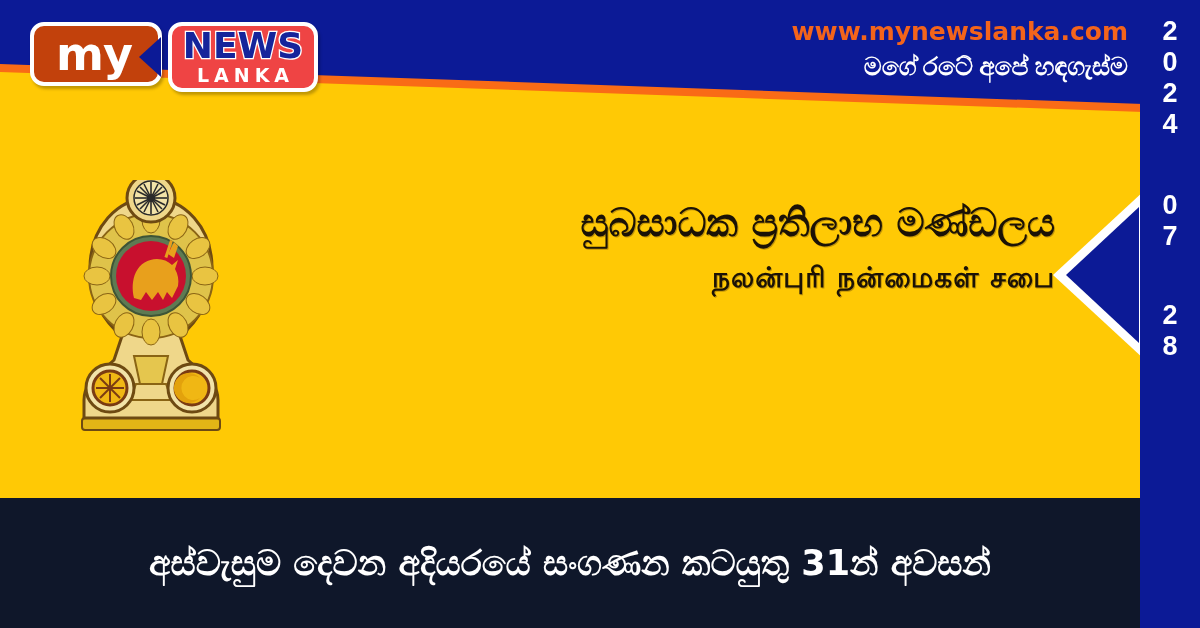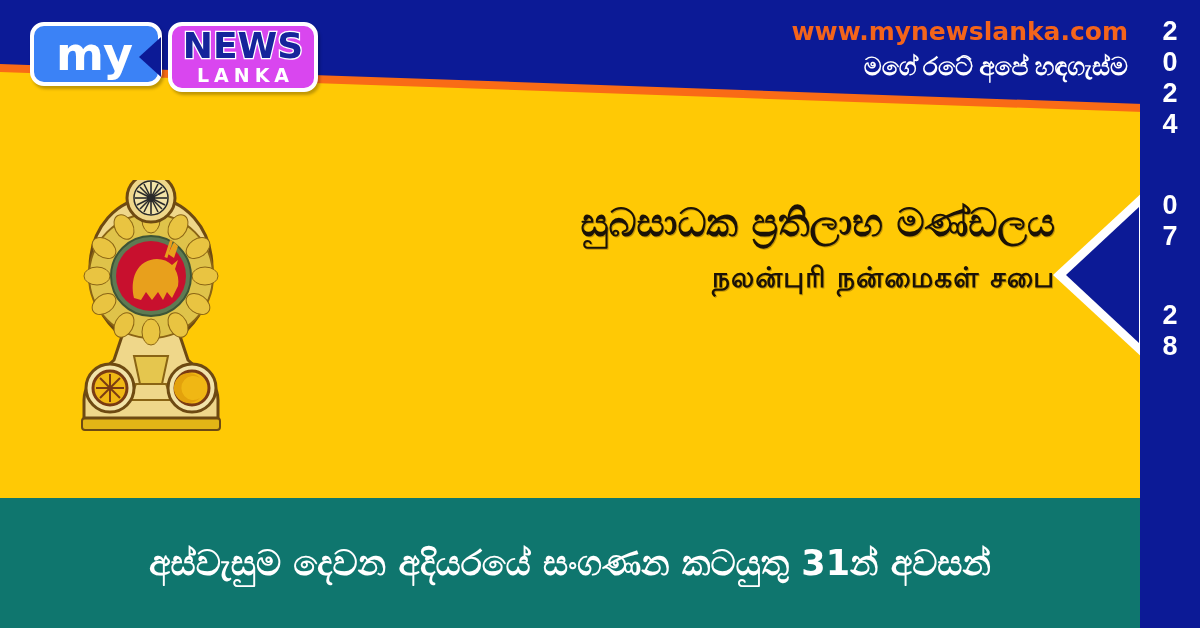--- a/index.html
+++ b/index.html
@@ -97,21 +97,21 @@
     position: absolute;
     left: 30px;
     top: 22px;
     height: 72px;
     z-index: 8;
     display: flex;
     align-items: stretch;
   }
   .logo-my {
     position: relative;
-    background: #3b82f6;
+    background: #c2410c;
     border: 4px solid #ffffff;
     border-radius: 14px;
     width: 132px;
     height: 64px;
     box-sizing: border-box;
     display: flex;
     align-items: center;
     justify-content: center;
     box-shadow: 2px 3px 3px rgba(0,0,0,0.25);
   }
@@ -130,21 +130,21 @@
     top: 11px;
     width: 0; height: 0;
     border-top: 20px solid transparent;
     border-bottom: 20px solid transparent;
     border-right: 22px solid #0C1A96;
     z-index: 9;
   }
   .logo-news {
     position: relative;
     margin-left: 6px;
-    background: #d946ef;
+    background: #ef4444;
     border: 4px solid #ffffff;
     border-radius: 14px;
     width: 150px;
     height: 70px;
     box-sizing: border-box;
     display: flex;
     flex-direction: column;
     align-items: center;
     justify-content: center;
     box-shadow: 2px 3px 3px rgba(0,0,0,0.25);
@@ -252,21 +252,21 @@
     text-shadow: 1px 1px 0 rgba(120,85,10,0.45);
   }
 
   
   .headline-bar {
     position: absolute;
     left: 0;
     top: 498px;
     width: 1140px;
     height: 130px;
-    background: #0f766e;
+    background: #0f172a;
     z-index: 3;
     display: flex;
     align-items: center;
     justify-content: center;
   }
   .headline-text {
     color: #ffffff;
     font-weight: bold;
     font-size: 35px;
     line-height: 46px;

